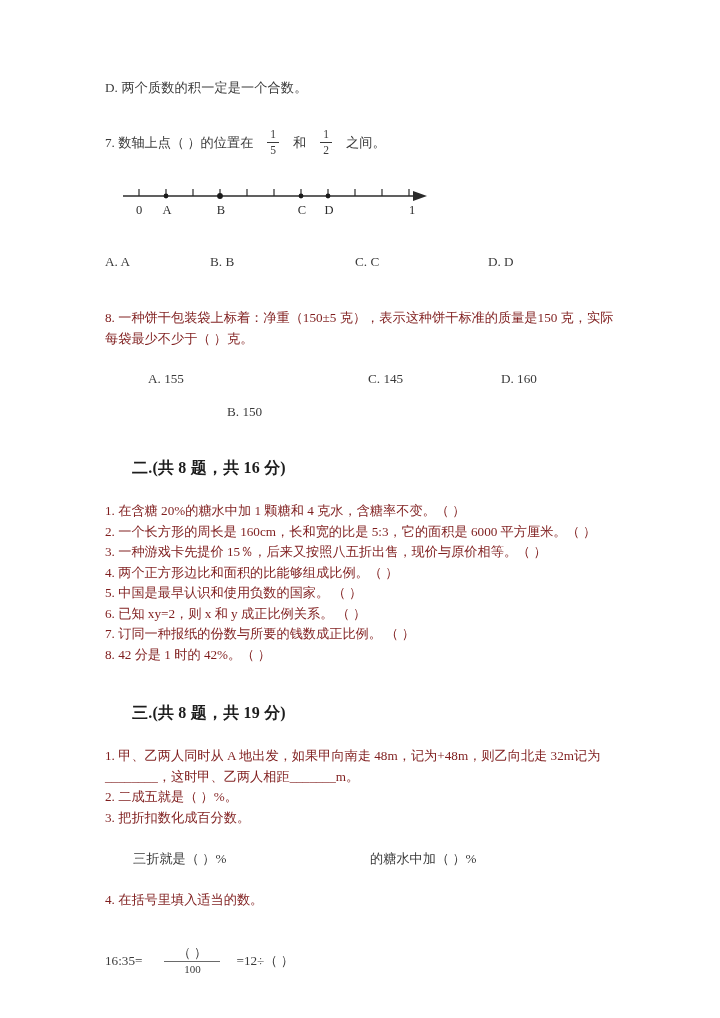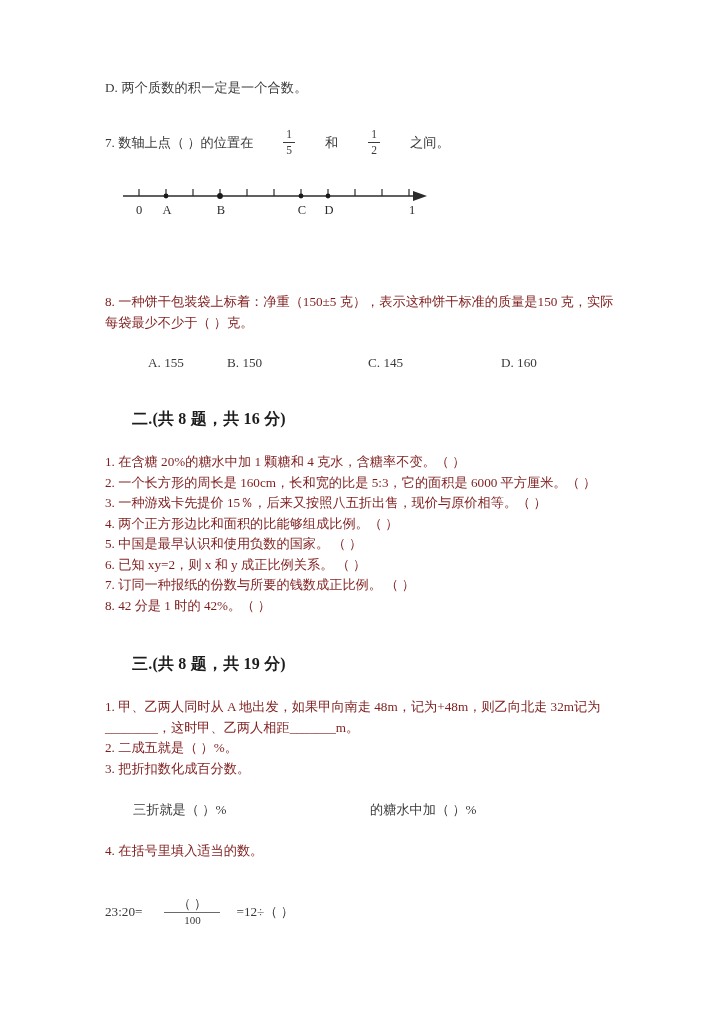--- a/index.html
+++ b/index.html
@@ -53,21 +53,20 @@
   .gap-lg { height: 30px; }
   .gap-xl { height: 38px; }
 
   
   .q7row {
     display: flex;
     align-items: center;
     font-size: 13.2px;
     color: #3a3a3a;
     height: 30px;
-    gap: 16px;
   }
   .frac {
     display: inline-flex;
     flex-direction: column;
     align-items: center;
     justify-content: center;
     margin: 0 14px;
     font-size: 11.5px;
     line-height: 1.08;
     vertical-align: middle;
@@ -94,21 +93,21 @@
   .options {
     display: flex;
     font-size: 13.2px;
     color: #3a3a3a;
   }
   .options .opt { display: block; }
   .options.q7 .opt:nth-child(1) { width: 105px; }
   .options.q7 .opt:nth-child(2) { width: 145px; }
   .options.q7 .opt:nth-child(3) { width: 133px; }
   .options.q8 .opt:nth-child(1) { width: 122px; text-align: center; }
-  .options.q8 .opt:nth-child(2) { width: 141px; }
+  .options.q8 .opt:nth-child(2) { width: 141px; margin-top: 33px; }
   .options.q8 .opt:nth-child(3) { width: 133px; }
 
   
   .two-col {
     display: flex;
     font-size: 13.2px;
     color: #3a3a3a;
   }
   .two-col .c1 { width: 237px; margin-left: 28px; }
 
@@ -200,20 +199,26 @@
           <text x="104" y="34">B</text>
           <text x="185" y="34">C</text>
           <text x="212" y="34">D</text>
           <text x="295" y="34">1</text>
         </g>
       </svg>
     </div>
 
     <div class="gap-md"></div>
 
+    <div class="options q7">
+      <span class="opt">A. A</span>
+      <span class="opt">B. B</span>
+      <span class="opt">C. C</span>
+      <span class="opt">D. D</span>
+    </div>
 
     <div class="gap-xl"></div>
 
     <div class="para">8. 一种饼干包装袋上标着：净重（150±5 克），表示这种饼干标准的质量是150 克，实际每袋最少不少于（        ）克。</div>
 
     <div class="gap-md"></div>
 
     <div class="options q8">
       <span class="opt">A. 155</span>
       <span class="opt">B. 150</span>
@@ -255,21 +260,21 @@
       <span>的糖水中加（            ）%</span>
     </div>
 
     <div class="gap-md"></div>
 
     <div class="para">4. 在括号里填入适当的数。</div>
 
     <div class="gap-lg"></div>
 
     <div class="eqrow">
-      <span class="nowrap">23:20=</span>
+      <span class="nowrap">16:35=</span>
       <span class="eq-frac">
         <span class="num">（    ）</span>
         <span class="den">100</span>
       </span>
       <span class="nowrap">=12÷（            ）</span>
     </div>
 
   </div>
 </div>
 

